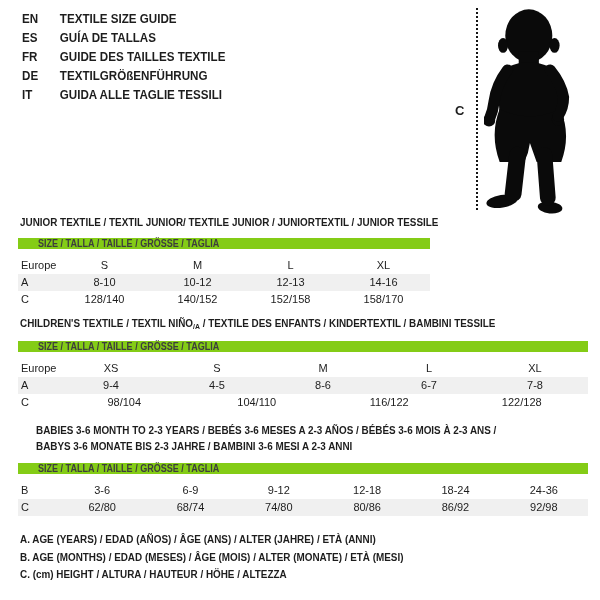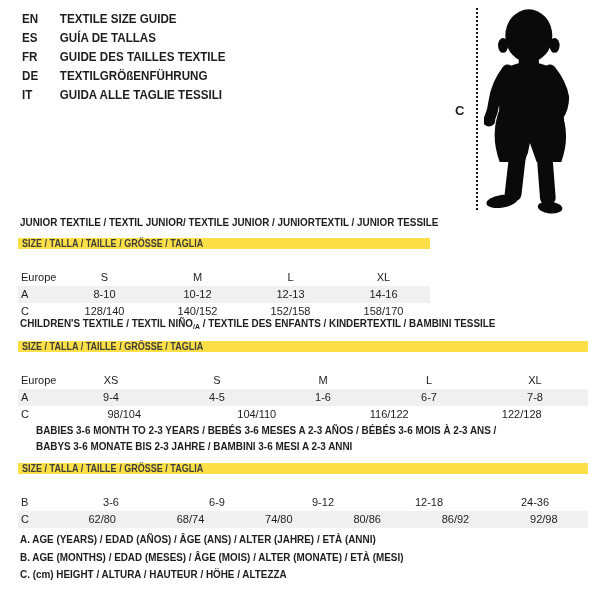--- a/index.html
+++ b/index.html
@@ -29,23 +29,23 @@
   .st3-wrap { position:absolute; left:36px; top:422px; }
   .st3-wrap .tline { font-weight:bold; font-size:11.5px; line-height:16px; white-space:nowrap;
                      transform:scaleX(0.86); transform-origin:0 50%; }
   .subscript { font-size:8px; vertical-align:-2px; }
 
   
   .sizetable { position:absolute; left:18px; }
   .t1 { width:412px; top:238px; }
   .t2 { width:570px; top:341px; }
   .t3 { width:570px; top:463px; }
-  .thead { height:11px; line-height:11px; background:#fde047; color:#3d3d3d;
-           font-weight:bold; font-size:10.5px; padding-left:4px; box-sizing:border-box;
-           margin-bottom:20px; overflow:visible; }
+  .thead { height:11px; line-height:11px; background:#84cc16; color:#3d3d3d;
+           font-weight:bold; font-size:10.5px; padding-left:20px; box-sizing:border-box;
+           margin-bottom:8px; overflow:visible; }
   .trow { display:flex; height:17px; line-height:17px; font-size:11px; }
   .trow.shaded { background:#f0f0f0; }
   .tlabel { width:40px; padding-left:3px; box-sizing:border-box; white-space:nowrap; }
   .tcell { flex:1; text-align:center; white-space:nowrap; }
 
   
   .legend { position:absolute; left:20px; top:531px; }
   .legend-line { font-weight:bold; font-size:11.5px; line-height:17.5px; white-space:nowrap;
                  transform:scaleX(0.86); transform-origin:0 50%; }
 </style>
@@ -141,21 +141,21 @@
           <div class="tcell">XS</div>
           <div class="tcell">S</div>
           <div class="tcell">M</div>
           <div class="tcell">L</div>
           <div class="tcell">XL</div>
         </div>
         <div class="trow shaded">
           <div class="tlabel">A</div>
           <div class="tcell">9-4</div>
           <div class="tcell">4-5</div>
-          <div class="tcell">1-6</div>
+          <div class="tcell">8-6</div>
           <div class="tcell">6-7</div>
           <div class="tcell">7-8</div>
         </div>
         <div class="trow">
           <div class="tlabel">C</div>
           <div class="tcell">98/104</div>
           <div class="tcell">104/110</div>
           <div class="tcell">116/122</div>
           <div class="tcell">122/128</div>
         </div>
@@ -170,20 +170,21 @@
     <div class="thead">
       <span class="cond">SIZE / TALLA / TAILLE / GRÖSSE / TAGLIA</span>
     </div>
     <div>
         <div class="trow">
           <div class="tlabel">B</div>
           <div class="tcell">3-6</div>
           <div class="tcell">6-9</div>
           <div class="tcell">9-12</div>
           <div class="tcell">12-18</div>
+          <div class="tcell">18-24</div>
           <div class="tcell">24-36</div>
         </div>
         <div class="trow shaded">
           <div class="tlabel">C</div>
           <div class="tcell">62/80</div>
           <div class="tcell">68/74</div>
           <div class="tcell">74/80</div>
           <div class="tcell">80/86</div>
           <div class="tcell">86/92</div>
           <div class="tcell">92/98</div>

